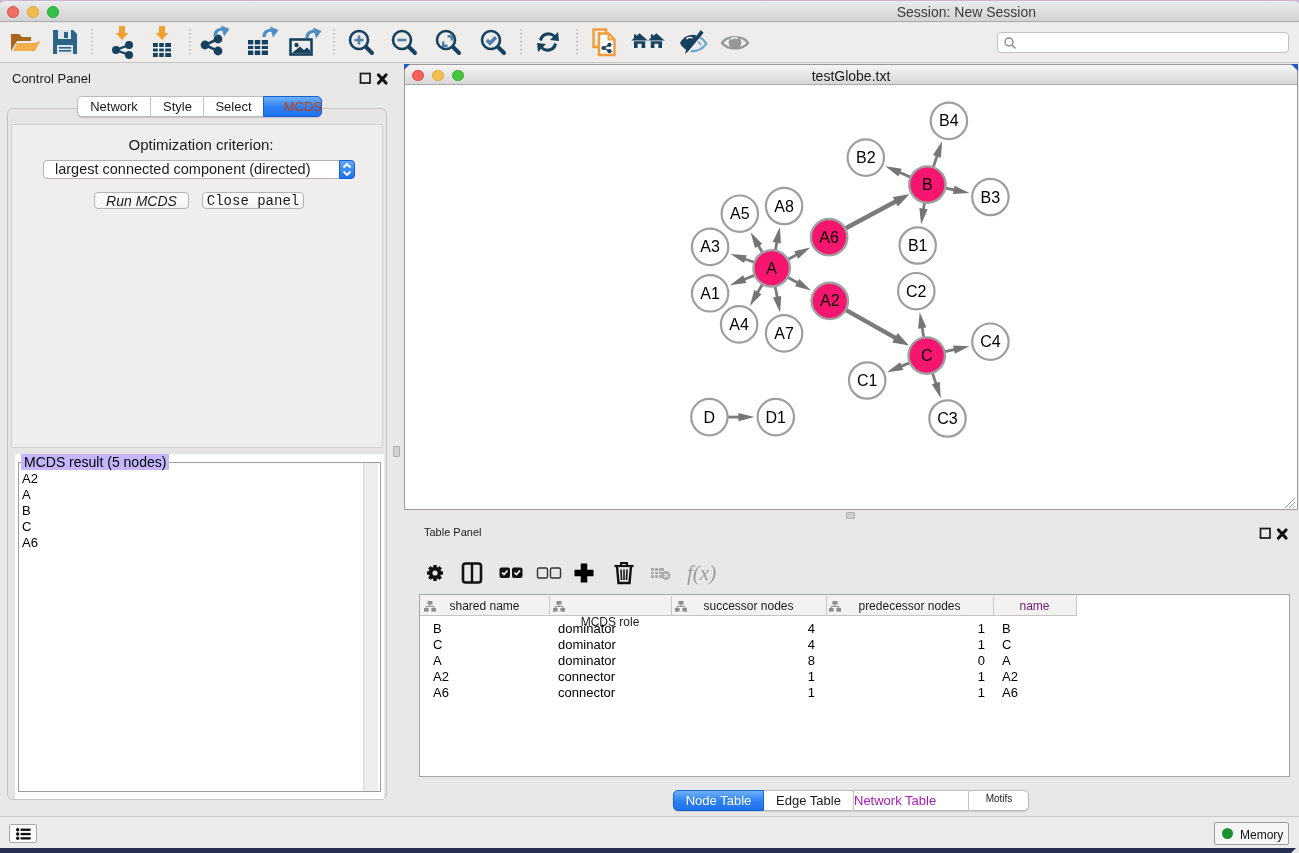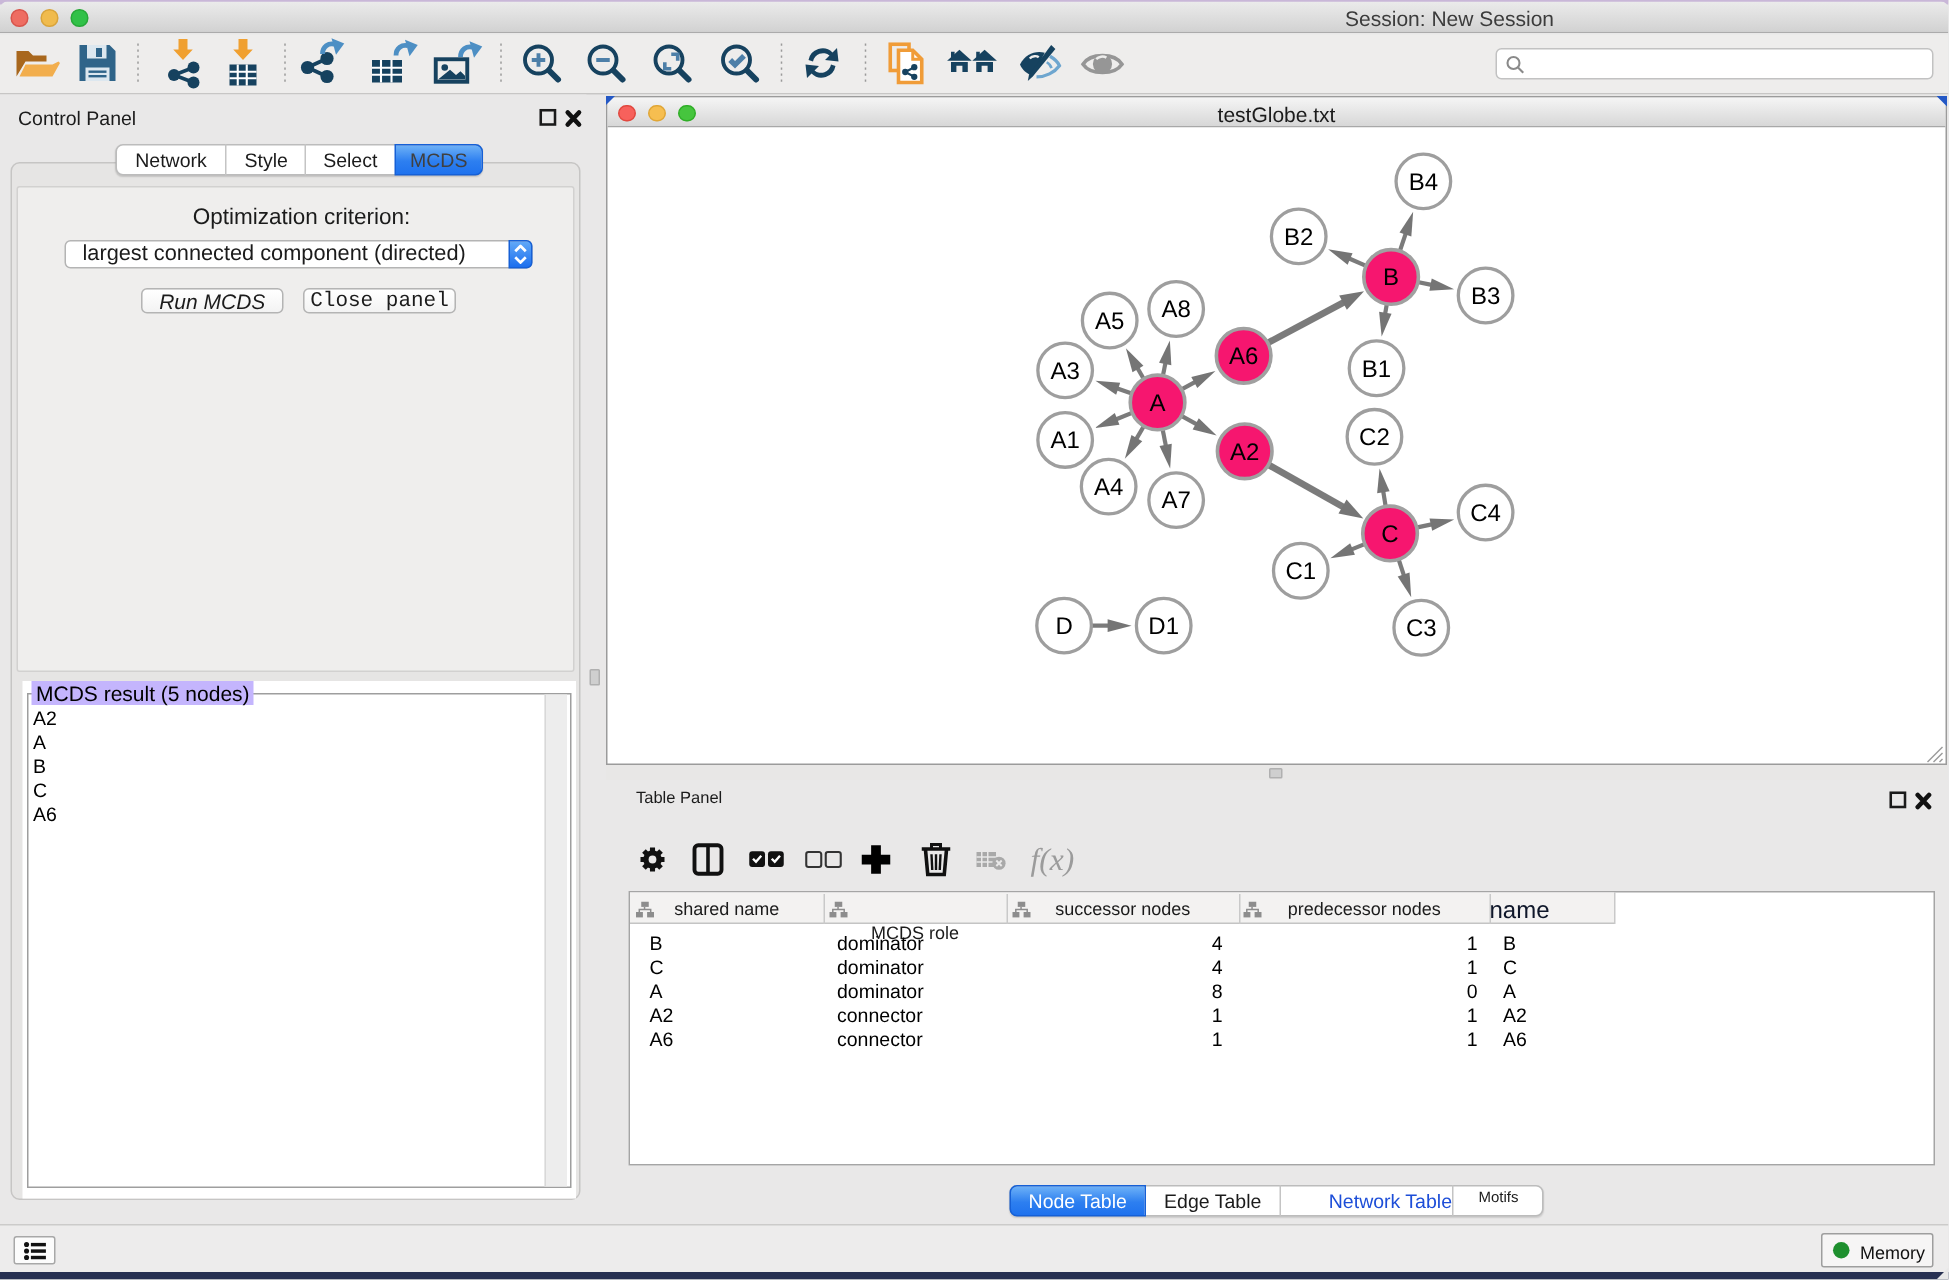--- a/index.html
+++ b/index.html
@@ -194,21 +194,21 @@
 <div class="abs" style="left:11px;top:124px;width:372px;height:324px;background:#efeeed;border:1px solid #d2d1d0;border-radius:2px;"></div>
 
 <div class="abs" style="left:77px;top:96px;width:245px;height:21px;">
   <div style="position:absolute;left:0;top:0;width:245px;height:21px;background:#fff;border:1px solid #bcbcbc;border-radius:5px;box-shadow:0 1px 1px rgba(0,0,0,0.15);"></div>
   <div style="position:absolute;left:73px;top:0;width:1px;height:21px;background:#c4c4c4;"></div>
   <div style="position:absolute;left:126px;top:0;width:1px;height:21px;background:#c4c4c4;"></div>
   <div style="position:absolute;left:186px;top:0;width:59px;height:21px;background:linear-gradient(#6db1f7,#2d7ff0 55%,#1f72ee);border-radius:0 5px 5px 0;border:1px solid #1660d6;"></div>
   <div style="position:absolute;left:0;top:3px;width:74px;text-align:center;font-size:13px;color:#1b1b1b;">Network</div>
   <div style="position:absolute;left:74px;top:3px;width:53px;text-align:center;font-size:13px;color:#1b1b1b;">Style</div>
   <div style="position:absolute;left:127px;top:3px;width:59px;text-align:center;font-size:13px;color:#1b1b1b;">Select</div>
-  <div style="position:absolute;left:186px;top:3px;width:59px;text-align:center;font-size:13px;color:#404040;">MCDS</div>
+  <div style="position:absolute;left:186px;top:3px;width:59px;text-align:right;font-size:13px;color:#c2410c;">MCDS</div>
 </div>
 
 <div class="abs" style="left:11px;top:136px;width:380px;text-align:center;font-size:15px;color:#1b1b1b;">Optimization criterion:</div>
 
 <div class="abs" style="left:43px;top:160px;width:312px;height:19px;background:#fff;border:1px solid #b4b4b4;border-radius:4px;"></div>
 <div class="abs" style="left:55px;top:161px;font-size:14.5px;color:#1b1b1b;">largest connected component (directed)</div>
 <div class="abs" style="left:339px;top:160px;width:16px;height:19px;background:linear-gradient(#61a9f8,#1c6fee);border-radius:0 4px 4px 0;border:1px solid #1660d6;"></div>
 <svg class="abs" style="left:341px;top:163px;" width="12" height="13" viewBox="0 0 12 13">
 <path d="M 2.5,4.5 L 6,1 L 9.5,4.5" fill="none" stroke="#fff" stroke-width="1.8"></path>
 <path d="M 2.5,8.5 L 6,12 L 9.5,8.5" fill="none" stroke="#fff" stroke-width="1.8"></path>
@@ -408,21 +408,21 @@
 <div class="abs" style="left:549px;top:596px;width:1px;height:20px;background:#c9c9c9;"></div>
 <div class="abs" style="left:671px;top:596px;width:1px;height:20px;background:#c9c9c9;"></div>
 <div class="abs" style="left:826px;top:596px;width:1px;height:20px;background:#c9c9c9;"></div>
 <div class="abs" style="left:993px;top:596px;width:1px;height:20px;background:#c9c9c9;"></div>
 <div class="abs" style="left:1076px;top:595px;width:1px;height:21px;background:#c9c9c9;"></div>
 
 <div class="abs" style="left:420px;top:599px;width:129px;text-align:center;font-size:12px;color:#1b1b1b;">shared name</div>
 <div class="abs" style="left:549px;top:599px;width:122px;text-align:center;font-size:12px;color:#1b1b1b;margin-top:16px;">MCDS role</div>
 <div class="abs" style="left:671px;top:599px;width:155px;text-align:center;font-size:12px;color:#1b1b1b;">successor nodes</div>
 <div class="abs" style="left:826px;top:599px;width:167px;text-align:center;font-size:12px;color:#1b1b1b;">predecessor nodes</div>
-<div class="abs" style="left:993px;top:599px;width:83px;text-align:left;font-size:16px;color:#0f172a;">name</div>
+<div class="abs" style="left:993px;top:599px;width:83px;text-align:center;font-size:12px;color:#701a75;">name</div>
 
 <svg class="abs" style="left:424px;top:601px;" width="420" height="11" viewBox="0 0 420 11">
 <g fill="#8d8d8d">
 <g id="treeicon">
 <rect x="3.5" y="0" width="5" height="3.6"></rect>
 <rect x="0" y="7" width="4.6" height="3.6"></rect>
 <rect x="7.4" y="7" width="4.6" height="3.6"></rect>
 <path d="M 5.7,3.6 L 5.7,5.4 M 2.2,7 L 2.2,5.4 L 9.8,5.4 L 9.8,7" stroke="#8d8d8d" stroke-width="1" fill="none"></path>
 </g>
 <use href="#treeicon" x="129"></use>
@@ -437,21 +437,21 @@
 <div class="abs" style="left:885px;top:621px;width:100px;text-align:right;font-size:13px;line-height:16px;color:#000;">1<br>1<br>0<br>1<br>1</div>
 <div class="abs" style="left:1002px;top:621px;font-size:13px;line-height:16px;color:#000;">B<br>C<br>A<br>A2<br>A6</div>
 
 <div class="abs" style="left:673px;top:790px;width:356px;height:21px;">
   <div style="position:absolute;left:0;top:0;width:356px;height:21px;background:#fff;border:1px solid #bcbcbc;border-radius:5px;box-shadow:0 1px 1px rgba(0,0,0,0.12);"></div>
   <div style="position:absolute;left:0;top:0;width:91px;height:21px;background:linear-gradient(#6db1f7,#2d7ff0 55%,#1f72ee);border-radius:5px 0 0 5px;border:1px solid #1660d6;"></div>
   <div style="position:absolute;left:180px;top:0;width:1px;height:21px;background:#c4c4c4;"></div>
   <div style="position:absolute;left:295px;top:0;width:1px;height:21px;background:#c4c4c4;"></div>
   <div style="position:absolute;left:0;top:3px;width:91px;text-align:center;font-size:13px;color:#fff;">Node Table</div>
   <div style="position:absolute;left:91px;top:3px;width:89px;text-align:center;font-size:13px;color:#1b1b1b;">Edge Table</div>
-  <div style="position:absolute;left:181px;top:3px;width:114px;text-align:right;font-size:13px;color:#1d4ed8;">Network Table</div>
+  <div style="position:absolute;left:181px;top:3px;width:114px;text-align:left;font-size:13px;color:#a21caf;">Network Table</div>
   <div style="position:absolute;left:296px;top:3px;width:60px;text-align:center;font-size:10px;color:#1b1b1b;">Motifs</div>
 </div>
 
 <div class="abs" style="left:0;top:816px;width:1299px;height:33px;background:#edecec;border-top:1px solid #cccbca;"></div>
 <div class="abs" style="left:9px;top:824px;width:28px;height:19px;background:#fcfcfc;border:1px solid #a8a8a8;border-radius:2px;"></div>
 <svg class="abs" style="left:16px;top:828px;" width="15" height="12" viewBox="0 0 15 12">
 <g fill="#111">
 <circle cx="1.7" cy="1.7" r="1.7"></circle>
       <circle cx="1.7" cy="6" r="1.7"></circle>
       <circle cx="1.7" cy="10.3" r="1.7"></circle>

